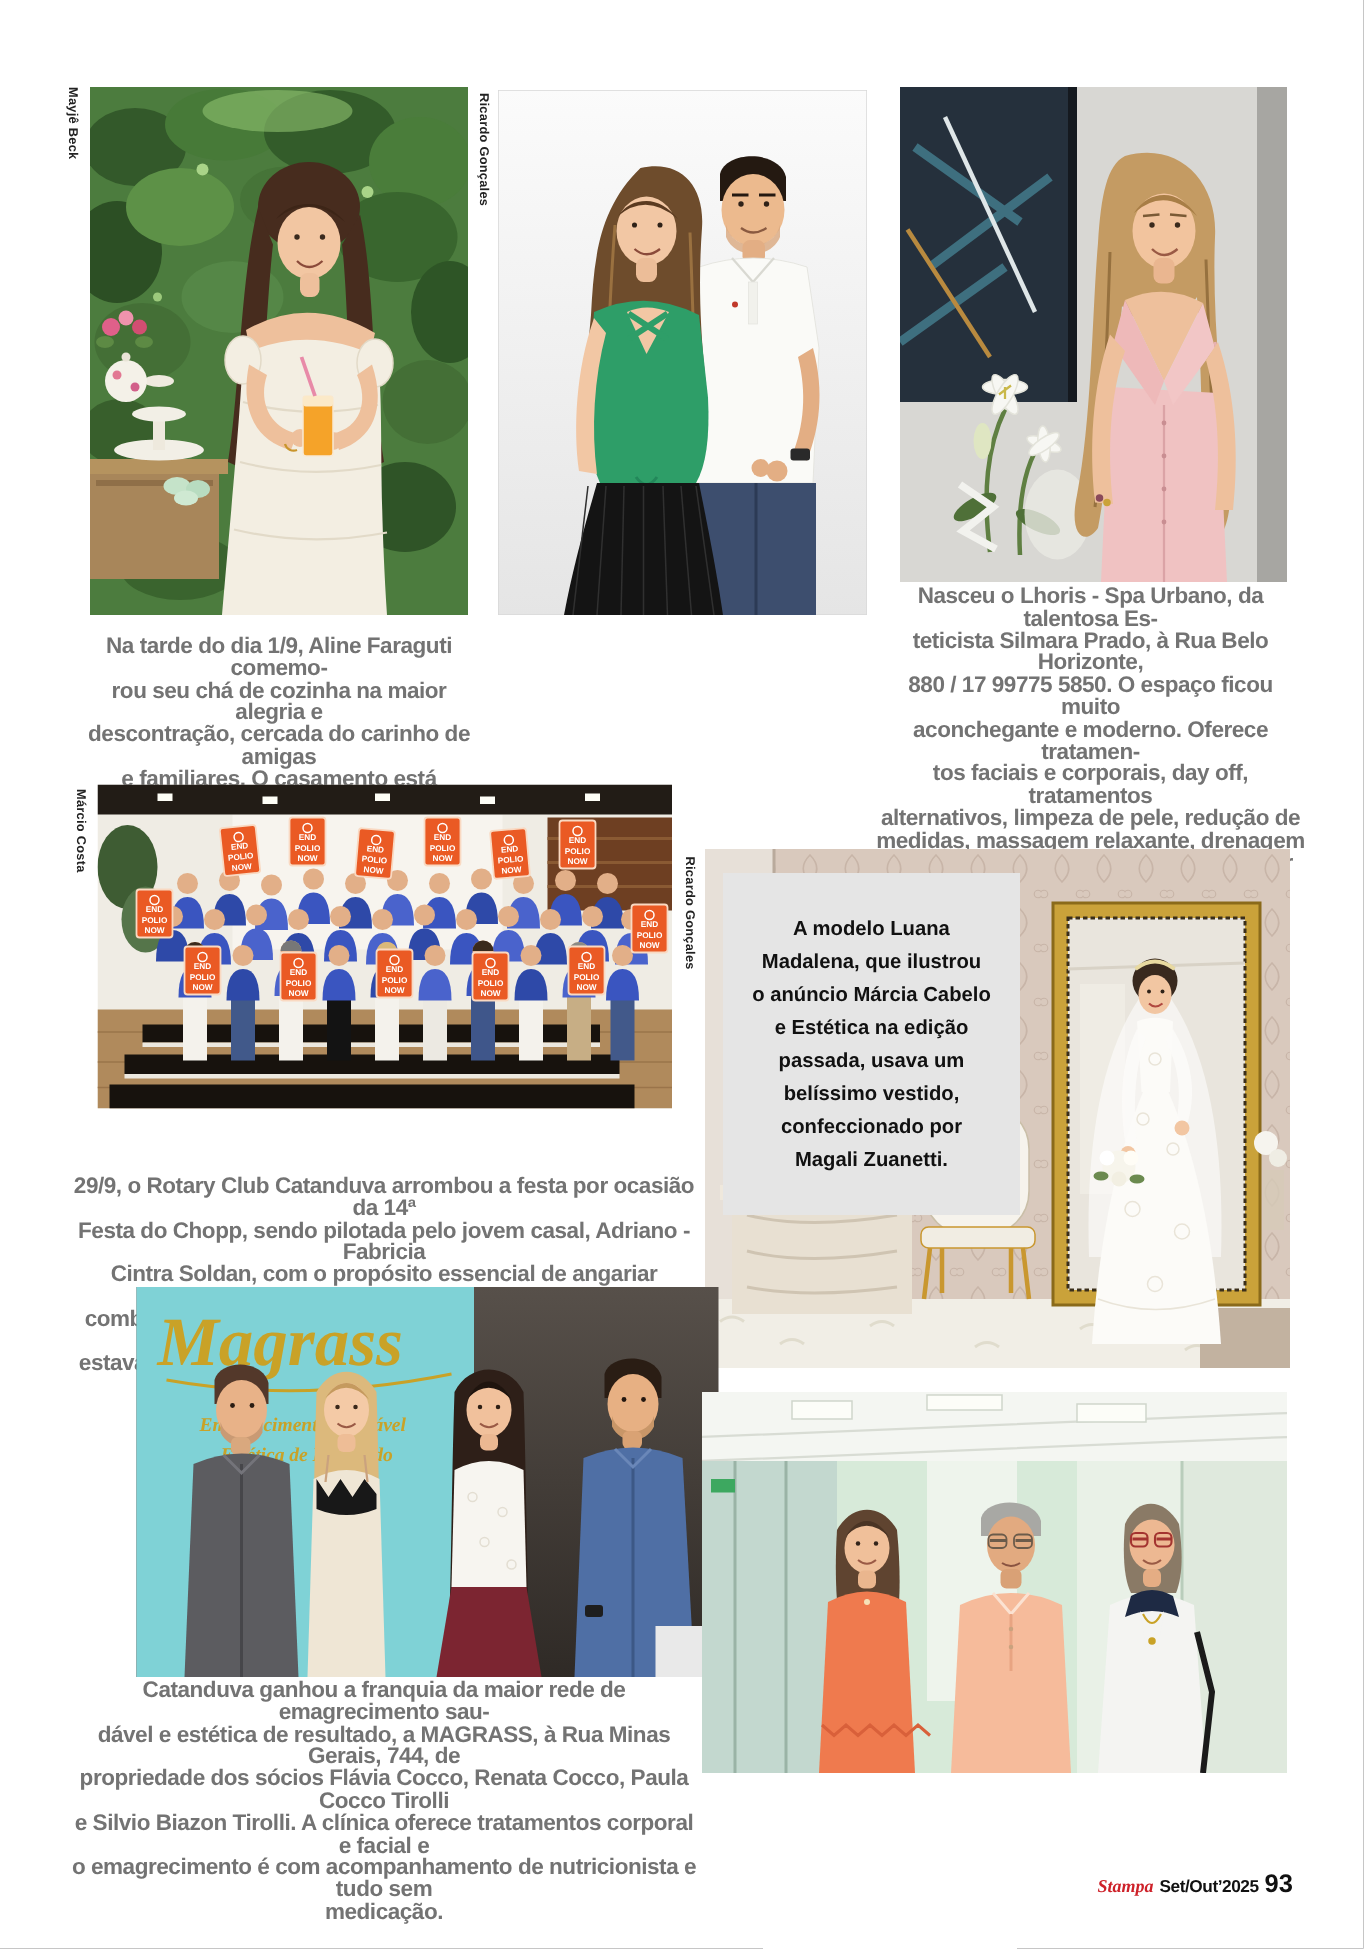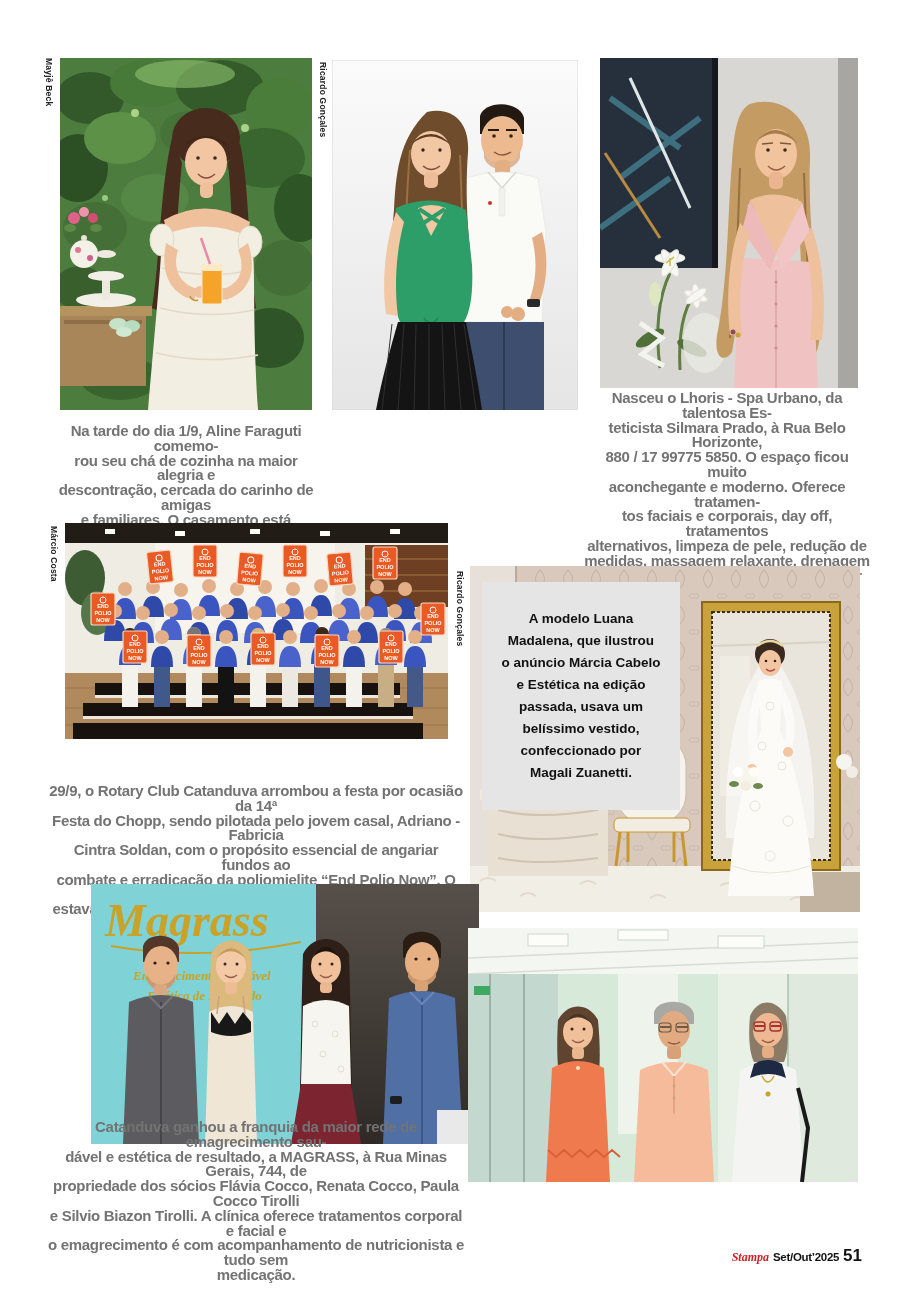--- a/index.html
+++ b/index.html
@@ -464,21 +464,21 @@
   </div>
   <div class="overlay-box" style="left:482px;top:582px;width:198px;height:228px">A modelo Luana
 Madalena, que ilustrou
 o anúncio Márcia Cabelo
 e Estética na edição
 passada, usava um
 belíssimo vestido,
 confeccionado por
 Magali Zuanetti.</div>
 
-  <div class="photo" style="left:65px;top:884px;width:440px;height:260px">
+  <div class="photo" style="left:65px;top:858px;width:440px;height:260px">
     <svg viewBox="0 0 388 260">
       <defs>
           <linearGradient id="bg6" x1="0" y1="0" x2="0" y2="1">
         <stop offset="0" stop-color="#57504a"></stop>
             <stop offset="1" stop-color="#2f2a26"></stop>
           </linearGradient>
         </defs>
       <rect width="388" height="260" fill="url(#bg6)"></rect>
       <rect x="0" y="0" width="225" height="260" fill="#7fd2d6"></rect>
       <text x="14" y="52" class="brand-script" font-size="46" fill="#c9a227">Magrass</text>
@@ -608,16 +608,16 @@
         <path d="M292,146 Q300,158 308,146 L304,170 L296,170 Z" fill="#f4f4f2"></path>
         <path d="M294,148 Q300,160 306,148" stroke="#c9a227" stroke-width="1.4" fill="none"></path>
         <circle cx="300" cy="166" r="2.5" fill="#c9a227"></circle>
       </g>
     </svg>
   </div>
 
   <div class="footer" style="right:47px;top:1246px">
     <span class="mag">Stampa</span>
     <span class="issue">Set/Out’2025</span>
-    <span class="pnum">51</span>
+    <span class="pnum">93</span>
   </div>
 
 </div>
 
 </body></html>

